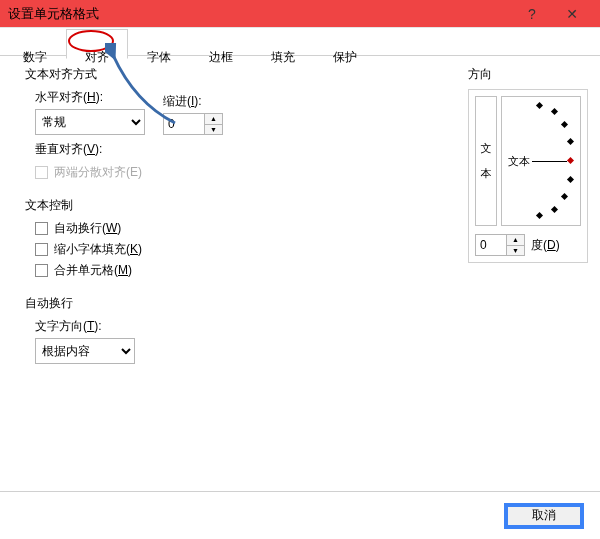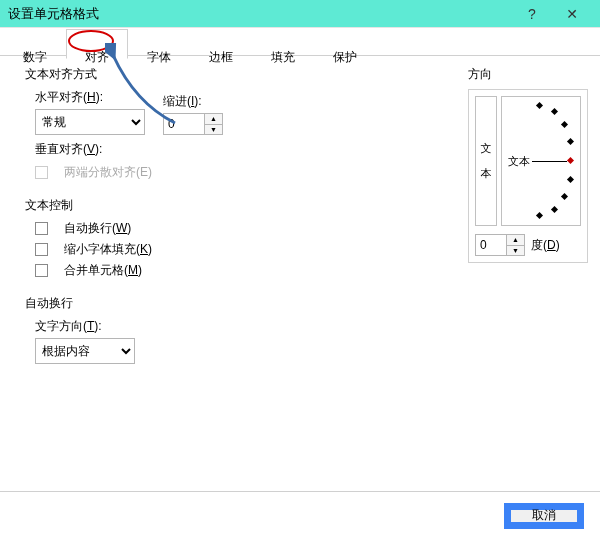--- a/index.html
+++ b/index.html
@@ -10,21 +10,21 @@
     color: #000;
     width: 600px;
     height: 539px;
     overflow: hidden;
   }
   .titlebar {
     height: 28px;
     display: flex;
     align-items: center;
     padding: 0 8px;
-    background: #5eead4;
+    background: #ef4444;
     border-bottom: 1px solid #e5e5e5;
   }
   .titlebar .title { flex: 1; font-size: 13px; }
   .titlebar .btn {
     width: 40px;
     height: 28px;
     display: flex;
     align-items: center;
     justify-content: center;
     color: #333;
@@ -96,21 +96,21 @@
   .spin input {
     border: none; width: 40px; padding: 0 4px; font-size: 12px; outline:none;
   }
   .spin .spinbtns {
     display: flex; flex-direction: column; width: 18px; border-left: 1px solid #b5b5b5;
   }
   .spin .spinbtns div {
     flex:1; display:flex; align-items:center; justify-content:center; font-size:7px; background:#f5f5f5;
   }
   .spin .spinbtns div:first-child { border-bottom:1px solid #b5b5b5; }
-  .chk { display:flex; align-items:center; gap:16px; margin-bottom:4px; }
+  .chk { display:flex; align-items:center; gap:6px; margin-bottom:4px; }
   .chk .box { width:13px; height:13px; border:1px solid #888; background:#fff; }
   .chk.disabled { color:#aaa; }
   .chk.disabled .box { border-color:#ccc; }
   .orient-box {
     border:1px solid #d0d0d0; padding:6px; margin-top:4px;
   }
   .orient-inner { display:flex; gap:4px; height:130px; }
   .vtext {
     width:22px; border:1px solid #c0c0c0; display:flex; flex-direction:column; align-items:center; justify-content:center; gap:10px; font-size:11px;
   }
@@ -122,21 +122,21 @@
   .dial .htext { position:absolute; left:6px; top:50%; transform:translateY(-50%); font-size:11px; }
   .dial .line { position:absolute; left:30px; top:50%; height:1px; width:35px; background:#000; }
   .deg-row { display:flex; align-items:center; gap:6px; margin-top:8px; justify-content:flex-start;}
   .footer {
     position:absolute; bottom:0; left:0; right:0;
     border-top:1px solid #d0d0d0;
     height:48px; display:flex; justify-content:flex-end; align-items:center; gap:12px; padding:0 16px;
     background:#fff;
   }
   .footer .btn {
-    min-width:80px; height:26px; border:7px solid #3b82f6; background:#f0f0f0; display:flex; align-items:center; justify-content:center;
+    min-width:80px; height:26px; border:4px solid #3b82f6; background:#f0f0f0; display:flex; align-items:center; justify-content:center;
   }
   .footer .btn.primary { border:1px solid #6090c0; }
   .u { text-decoration: underline; }
 </style>
 </head>
 <body>
 
 <div class="titlebar">
   <span class="title">设置单元格格式</span>
   <div class="btn">?</div>

